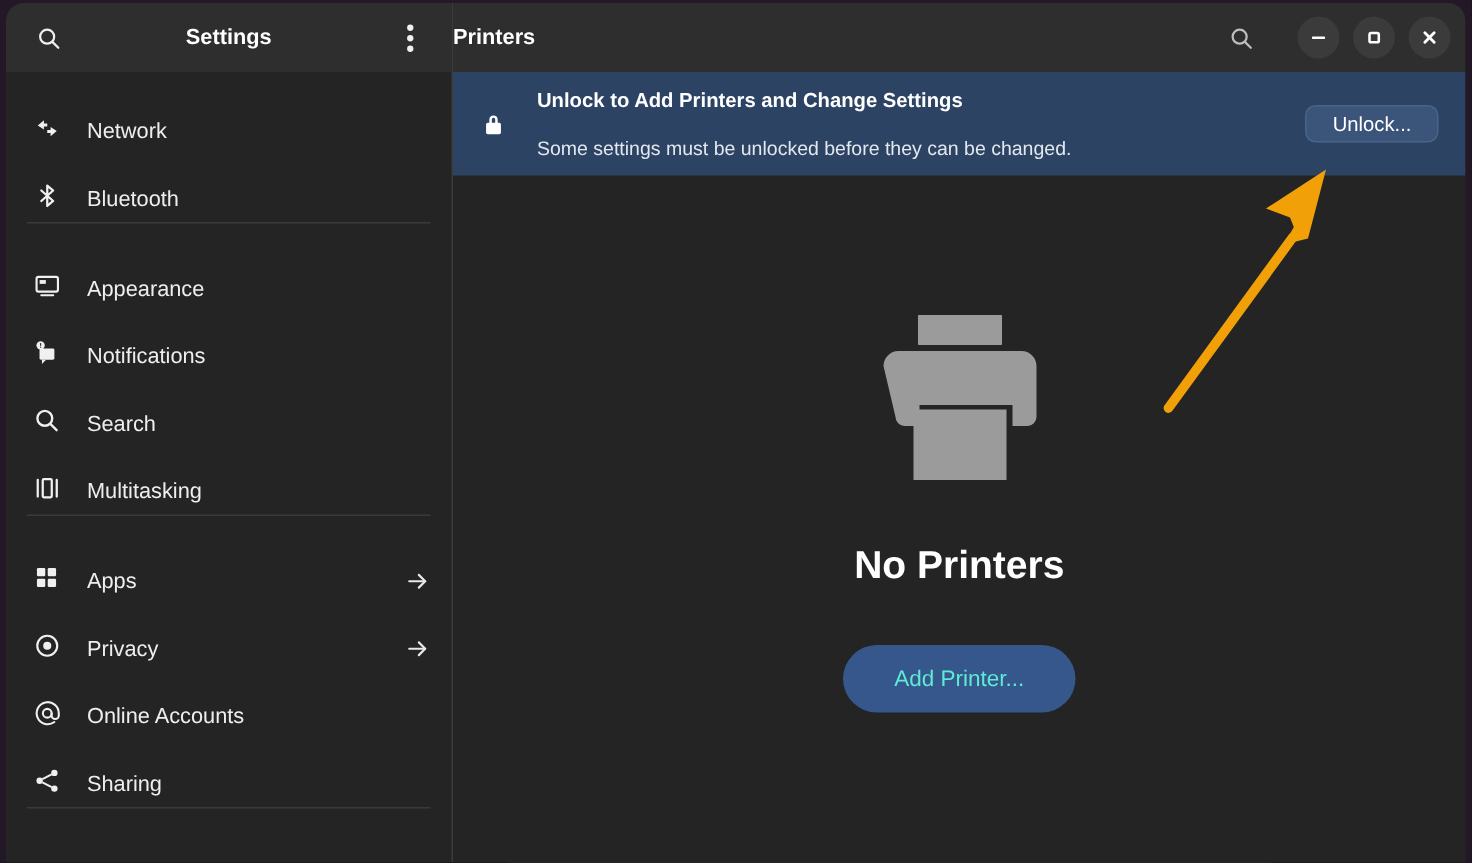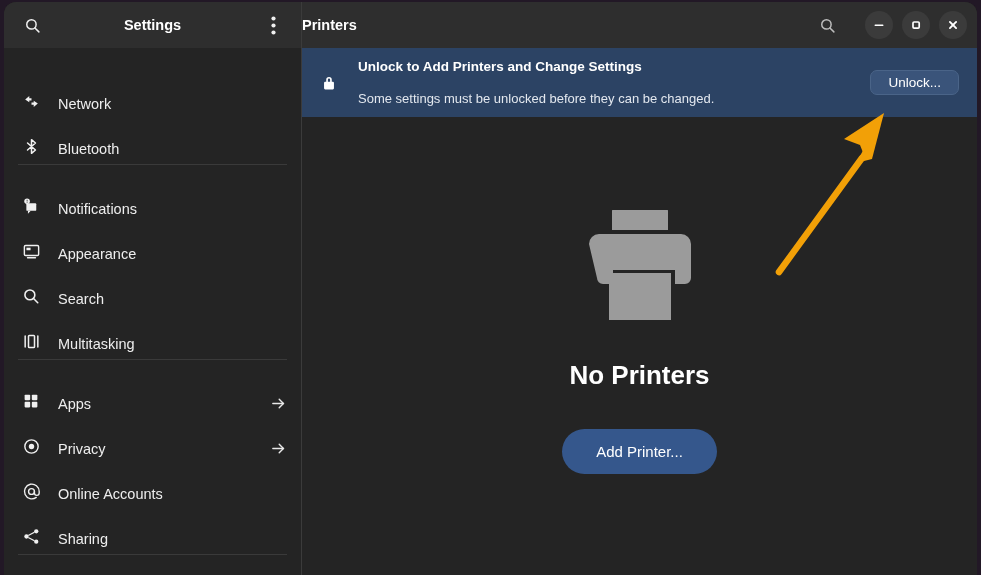--- a/index.html
+++ b/index.html
@@ -35,21 +35,20 @@
 
   
   .sidebar {
     width: 298px;
     height: 100%;
     background: #242424;
     border-right: 1px solid #3b3b3b;
     display: flex;
     flex-direction: column;
     flex: 0 0 298px;
-    gap: 16px;
   }
 
   .sidebar-header {
     height: 46px;
     flex: 0 0 46px;
     background: #2e2e2e;
     display: flex;
     align-items: center;
     padding: 0 14px;
     position: relative;
@@ -218,21 +217,21 @@
     margin-bottom: 34px;
   }
   .empty-title {
     font-size: 26px;
     font-weight: bold;
     color: #ffffff;
     margin-bottom: 38px;
   }
   .add-printer-btn {
     background: #35578c;
-    color: #ffffff;
+    color: #5eead4;
     border: none;
     font-size: 15px;
     padding: 14px 34px;
     border-radius: 24px;
     cursor: default;
     font-family: "Liberation Sans", sans-serif;
   }
 
   
   .annot {
@@ -286,40 +285,40 @@
               <path d="M7 7.6 L17 16.4 L12 20.6 L12 3.4 L17 7.6 L7 16.4"></path>
             </svg>
           </span>
           <span class="label">Bluetooth</span>
         </div>
 
         <div class="divider"></div>
 
         <div class="nav-item">
           <span class="ico">
+            <svg width="19" height="19" viewBox="0 0 24 24" fill="none" stroke="#f0f0f0" stroke-width="1.8">
+              <rect x="3" y="4.5" width="18" height="12.5" rx="1.6"></rect>
+              <rect x="5.6" y="7.2" width="5.2" height="3.2" fill="#f0f0f0" stroke="none"></rect>
+              <line x1="7" y1="20" x2="17" y2="20" stroke-linecap="round"></line>
+            </svg>
+          </span>
+          <span class="label">Appearance</span>
+        </div>
+
+        <div class="nav-item">
+          <span class="ico">
             <svg width="19" height="19" viewBox="0 0 24 24">
               <rect x="5.5" y="8" width="12.5" height="9.5" rx="1.2" fill="#f0f0f0"></rect>
               <path d="M7.5 17.5 L7.5 21 L11 17.5 Z" fill="#f0f0f0"></path>
               <circle cx="6.4" cy="5.4" r="3.5" fill="#f0f0f0"></circle>
               <rect x="5.95" y="3.5" width="0.95" height="2.2" fill="#242424"></rect>
               <rect x="5.95" y="6.4" width="0.95" height="0.95" fill="#242424"></rect>
             </svg>
           </span>
           <span class="label">Notifications</span>
-        </div>
-
-        <div class="nav-item">
-          <span class="ico">
-            <svg width="19" height="19" viewBox="0 0 24 24" fill="none" stroke="#f0f0f0" stroke-width="1.8">
-              <rect x="3" y="4.5" width="18" height="12.5" rx="1.6"></rect>
-              <rect x="5.6" y="7.2" width="5.2" height="3.2" fill="#f0f0f0" stroke="none"></rect>
-              <line x1="7" y1="20" x2="17" y2="20" stroke-linecap="round"></line>
-            </svg>
-          </span>
-          <span class="label">Appearance</span>
         </div>
 
         <div class="nav-item">
           <span class="ico">
             <svg width="18" height="18" viewBox="0 0 24 24" fill="none" stroke="#f0f0f0" stroke-width="2.1" stroke-linecap="round">
               <circle cx="10.5" cy="10.5" r="6.6"></circle>
               <line x1="15.4" y1="15.4" x2="21" y2="21"></line>
             </svg>
           </span>
           <span class="label">Search</span>

